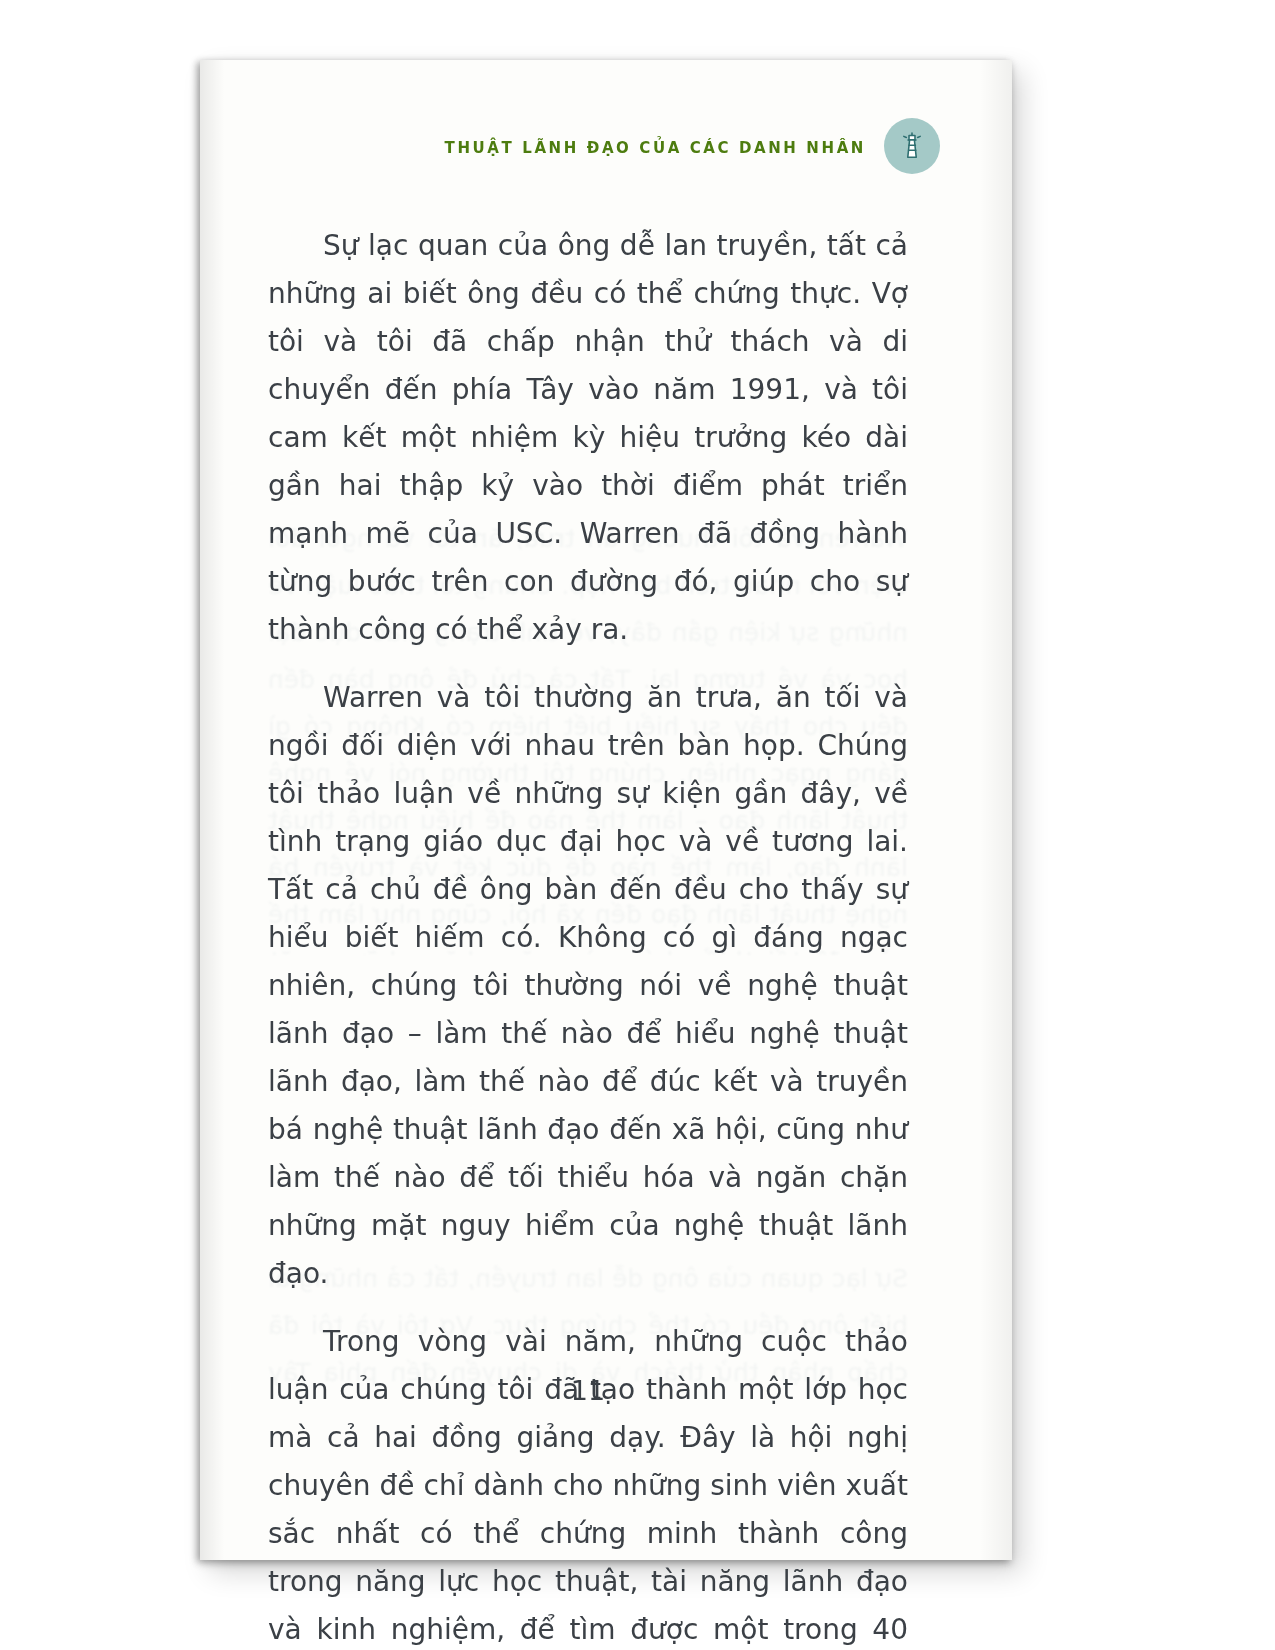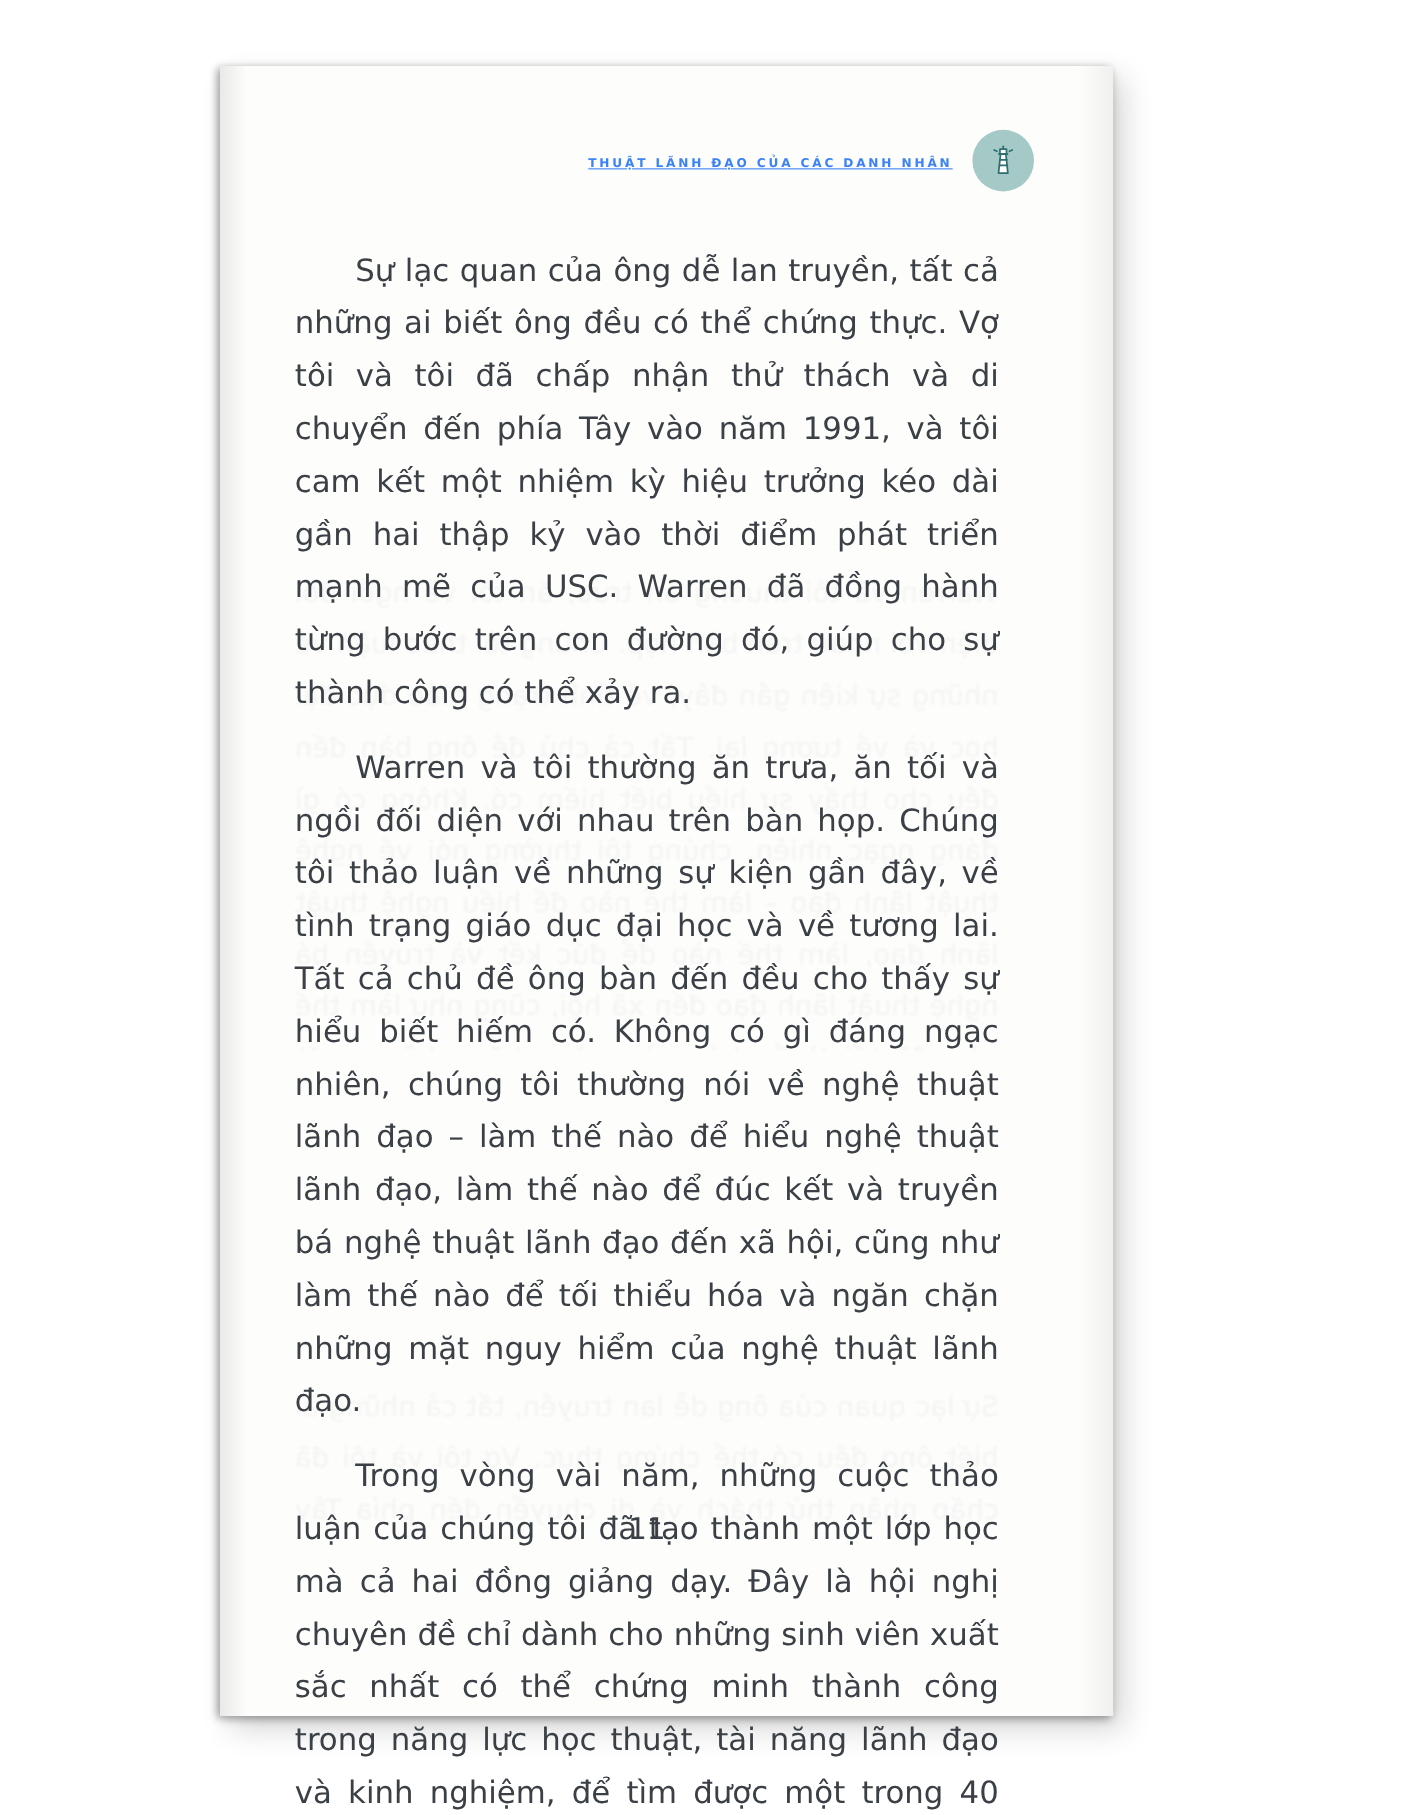--- a/index.html
+++ b/index.html
@@ -42,26 +42,25 @@
     position: absolute;
     top: 58px;
     left: 0;
     right: 72px;
     display: flex;
     justify-content: flex-end;
     align-items: center;
     gap: 18px;
   }
   .header-title {
-    color: #3b82f6;
-    font-size: 11px;
+    color: #4d7c0f;
+    font-size: 15px;
     font-weight: bold;
     letter-spacing: 2.6px;
     padding-top: 4px;
-    text-decoration: underline;
   }
   .logo-circle {
     width: 56px;
     height: 56px;
     border-radius: 50%;
     background: #a4c9c7;
     display: flex;
     align-items: center;
     justify-content: center;
     flex: 0 0 auto;

